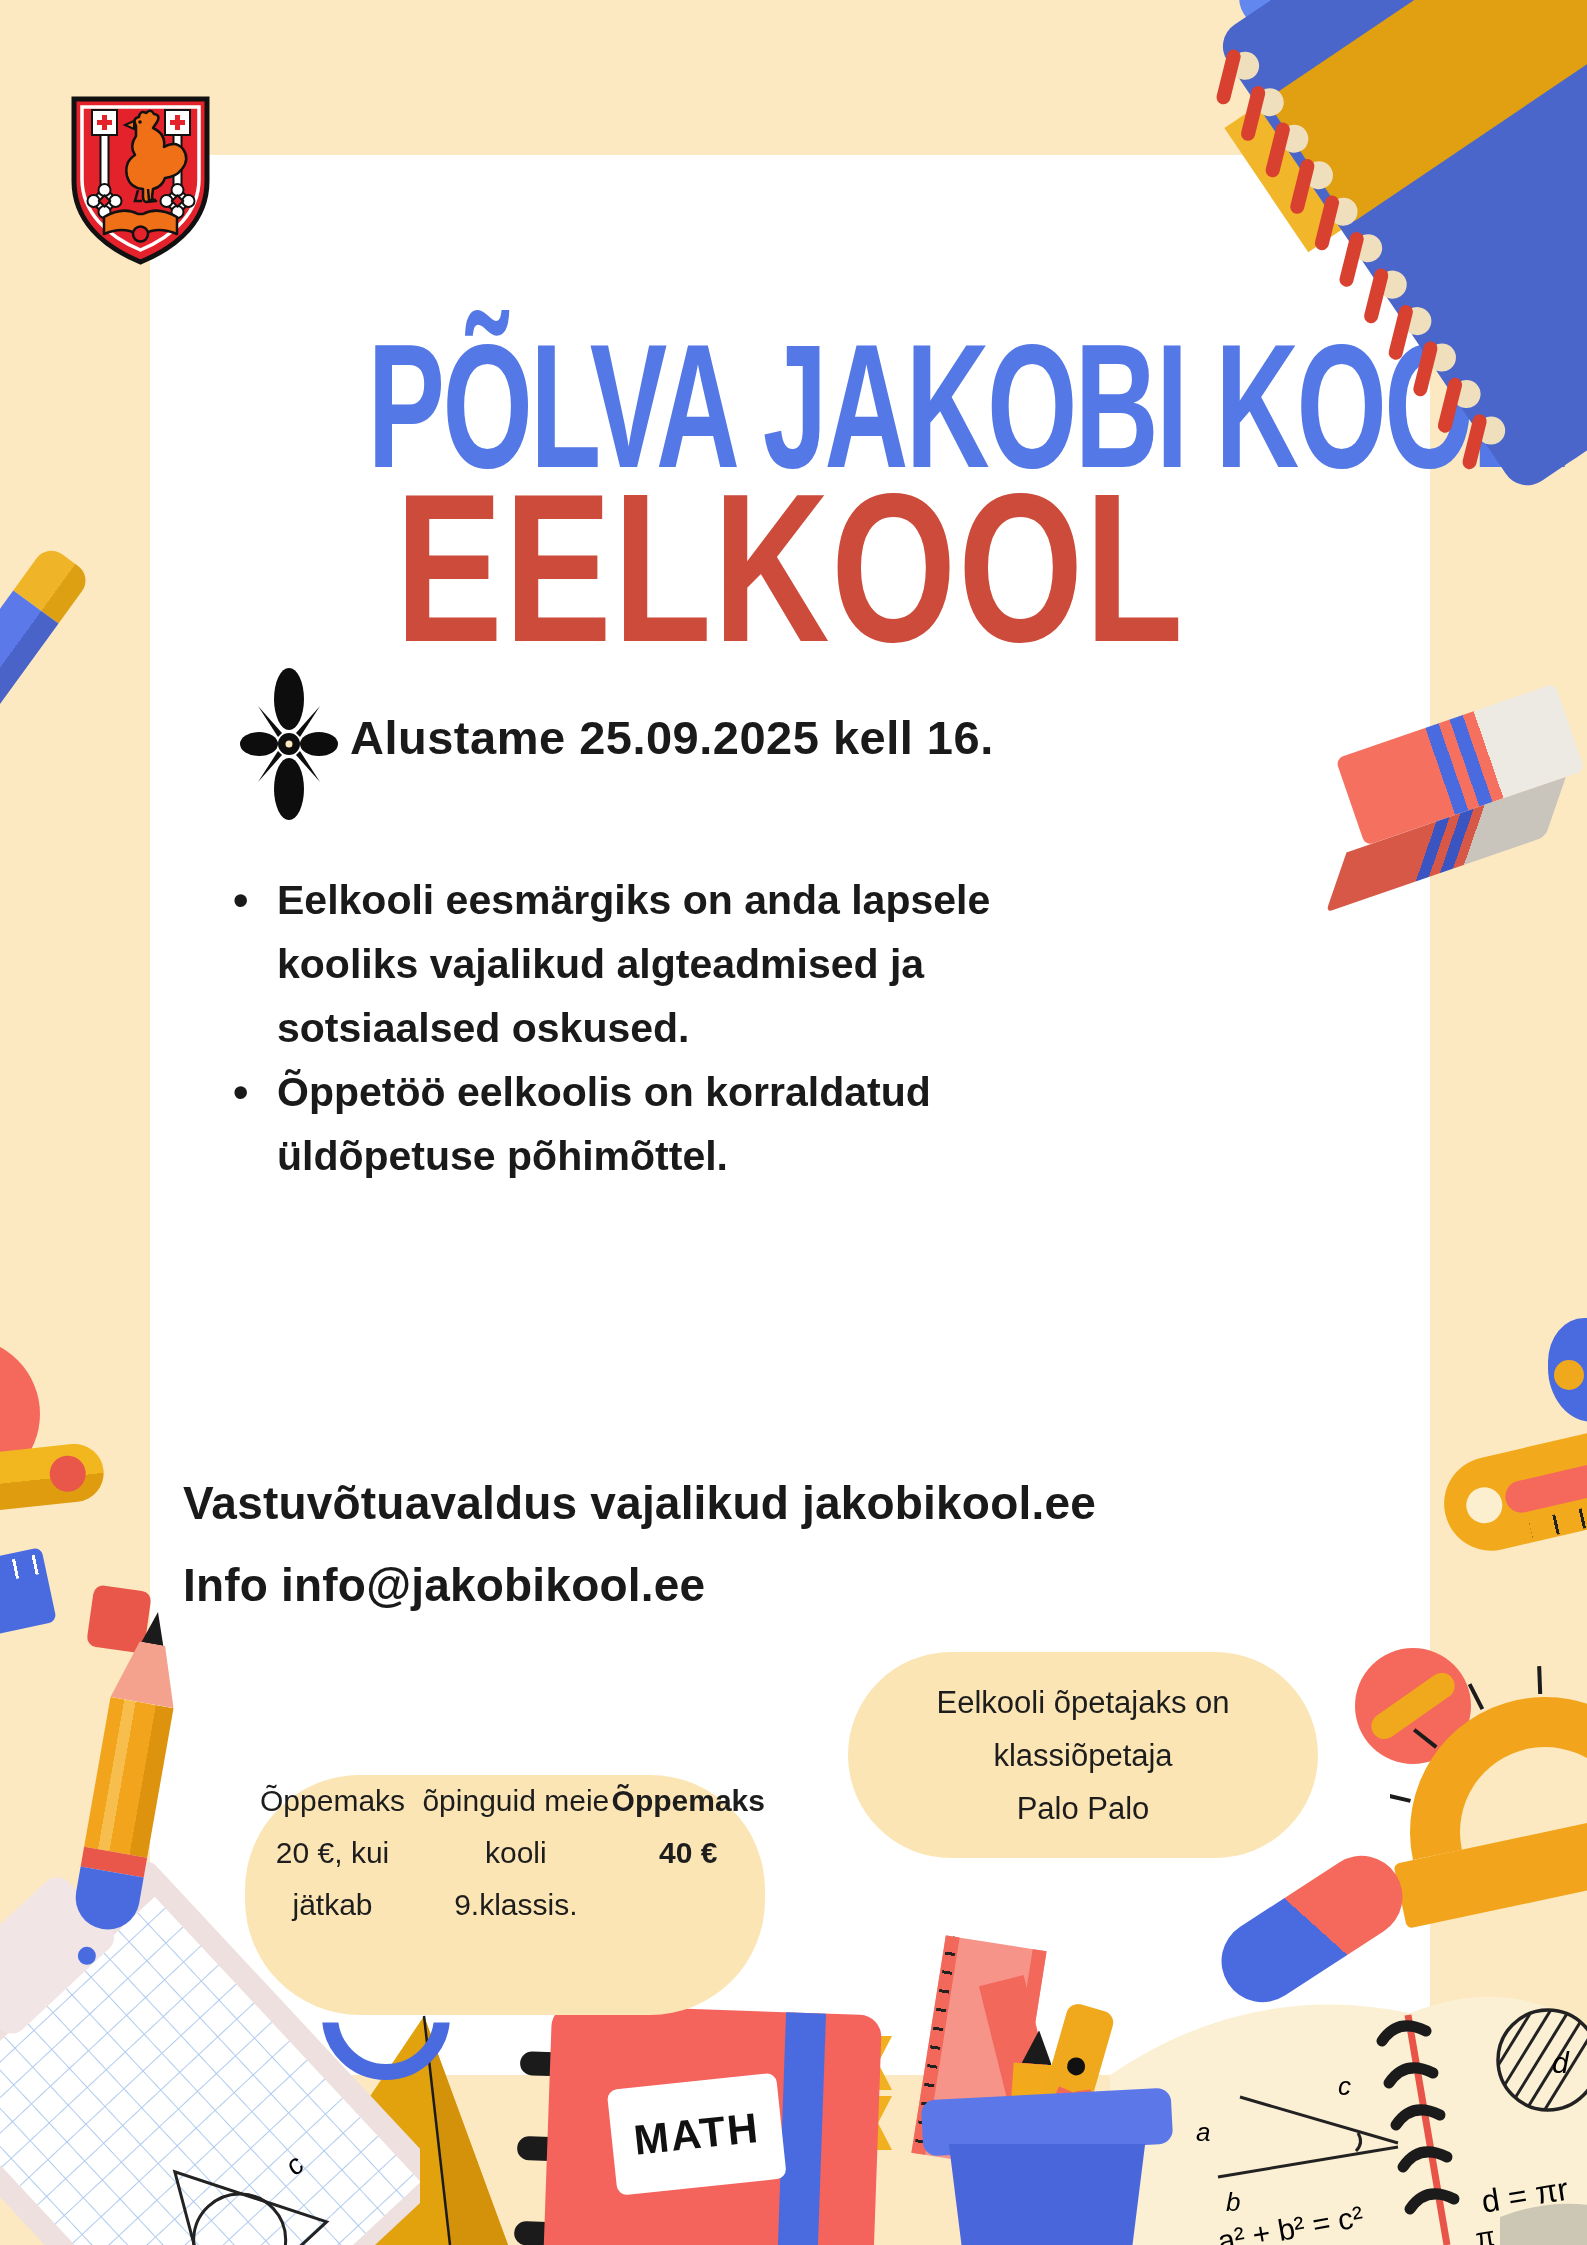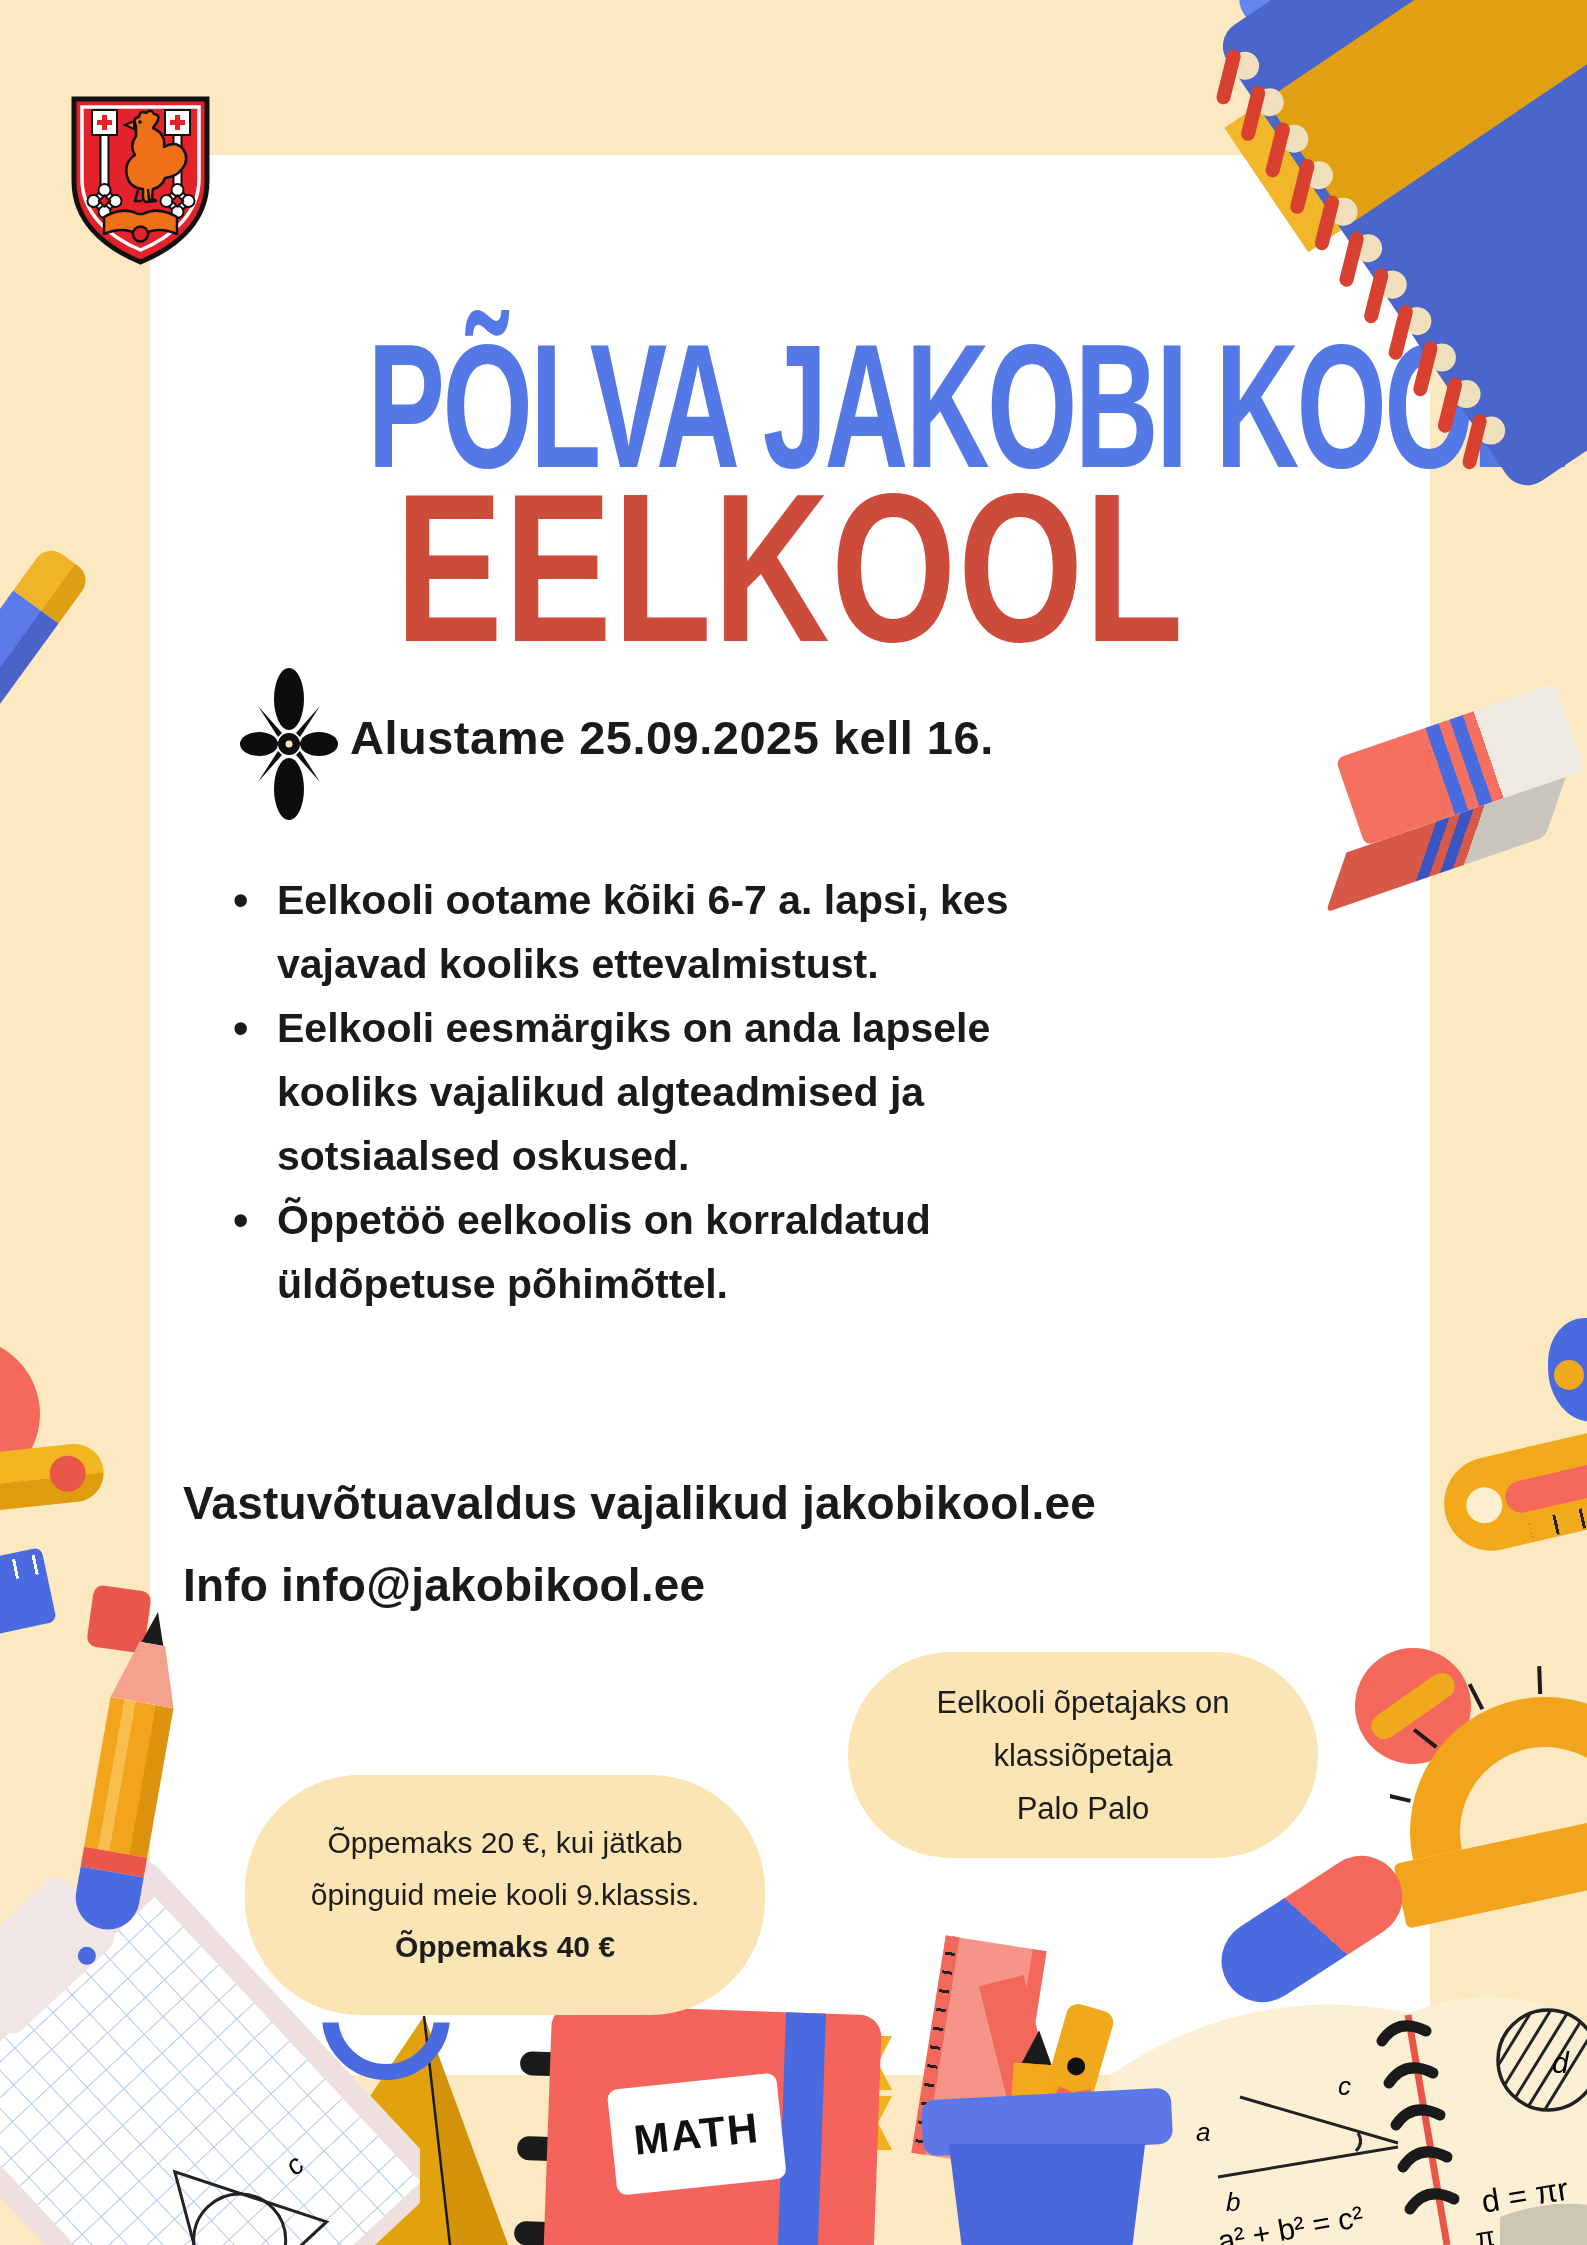--- a/index.html
+++ b/index.html
@@ -21,21 +21,21 @@
   #startline{left:350px;top:710px;font-size:47px;font-weight:700;z-index:10;letter-spacing:.5px;text-align:right;}
   
   #bullets{left:233px;top:868px;width:880px;z-index:10;font-size:41px;font-weight:700;line-height:64px;}
   .bullet-item{position:relative;padding-left:44px;}
   .bullet-item:before{content:"•";position:absolute;left:0;top:0;font-size:44px;}
   
   #contact{left:183px;top:1462px;z-index:10;font-size:46px;font-weight:700;line-height:82px;letter-spacing:.2px;}
   
   .bubble{background:#FBE5B4;z-index:22;text-align:center;color:#1d1d1d;}
   #fee-bubble{left:245px;top:1775px;width:520px;height:240px;border-radius:115px;
-    font-size:30px;line-height:52px;padding-top:0;display:flex;flex-direction:column;justify-content:center;}
+    font-size:30px;line-height:52px;padding-top:0;display:flex;flex-direction:row;justify-content:center;}
   #teacher-bubble{left:848px;top:1652px;width:470px;height:206px;border-radius:125px;
     font-size:31px;line-height:53px;display:flex;flex-direction:column;justify-content:center;}
   .bold-line{font-weight:700;}
   
   .deco{z-index:15;}
   
   #pencil-tl{left:40px;top:560px;width:60px;z-index:16;transform:rotate(36deg);transform-origin:top center;}
   #pencil-tl .cap{width:56px;height:58px;margin:0 auto;background:linear-gradient(90deg,#F0B429 0 62%,#DDA013 62%);border-radius:18px 18px 0 0;}
   #pencil-tl .body{width:56px;height:158px;margin:0 auto;background:linear-gradient(90deg,#5B79E8 0 62%,#4A63C9 62%);}
   
@@ -276,21 +276,20 @@
         <path d="M18 116 L42 89 L38 85 Z"></path>
         <path d="M80 116 L56 89 L60 85 Z"></path>
         <circle cx="49" cy="78" r="11"></circle>
       </g>
       <circle cx="49" cy="78" r="3.5" fill="#FCE9C1"></circle>
     </svg>
   </div>
   <div id="startline" class="abs">Alustame 25.09.2025 kell 16.</div>
 
   <div id="bullets" class="abs">
-    <div class="bullet-item">Eelkooli ootame kõiki 6-7 a. lapsi, kes vajavad kooliks ettevalmistust.</div>
     <div class="bullet-item">Eelkooli eesmärgiks on anda lapsele kooliks vajalikud algteadmised ja sotsiaalsed oskused.</div>
     <div class="bullet-item">Õppetöö eelkoolis on korraldatud üldõpetuse põhimõttel.</div>
   </div>
 
   <div id="contact" class="abs">
     <div>Vastuvõtuavaldus vajalikud jakobikool.ee</div>
     <div>Info info@jakobikool.ee</div>
   </div>
 
   <div id="fee-bubble" class="abs bubble">

